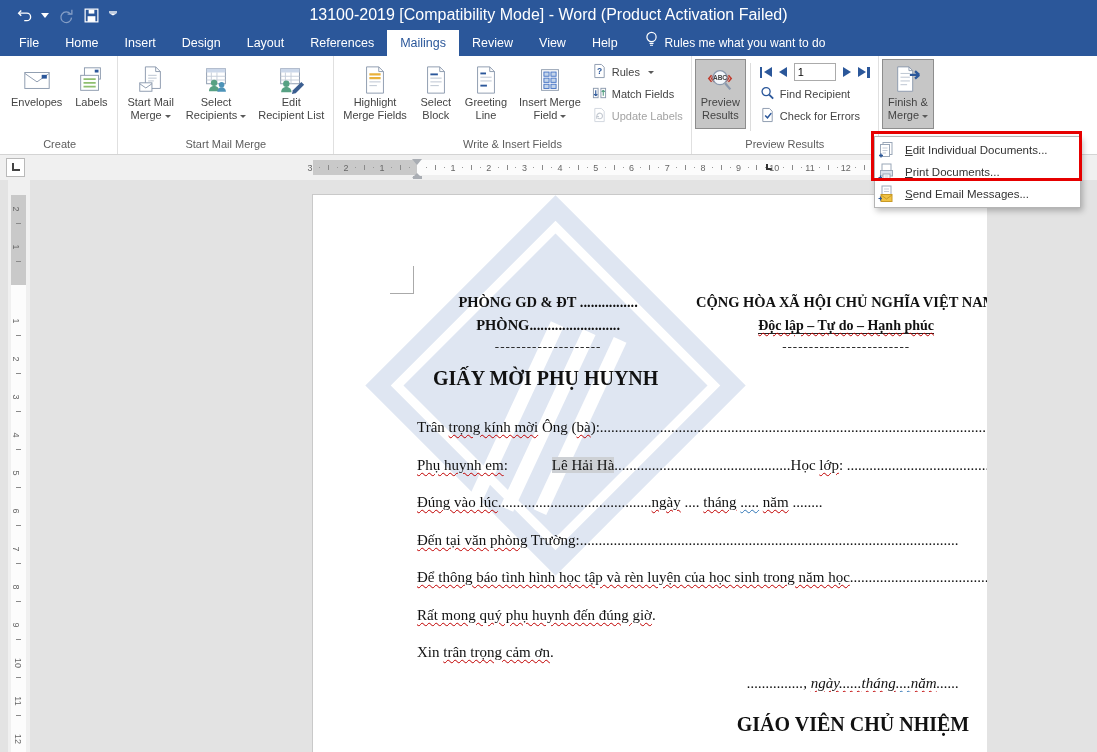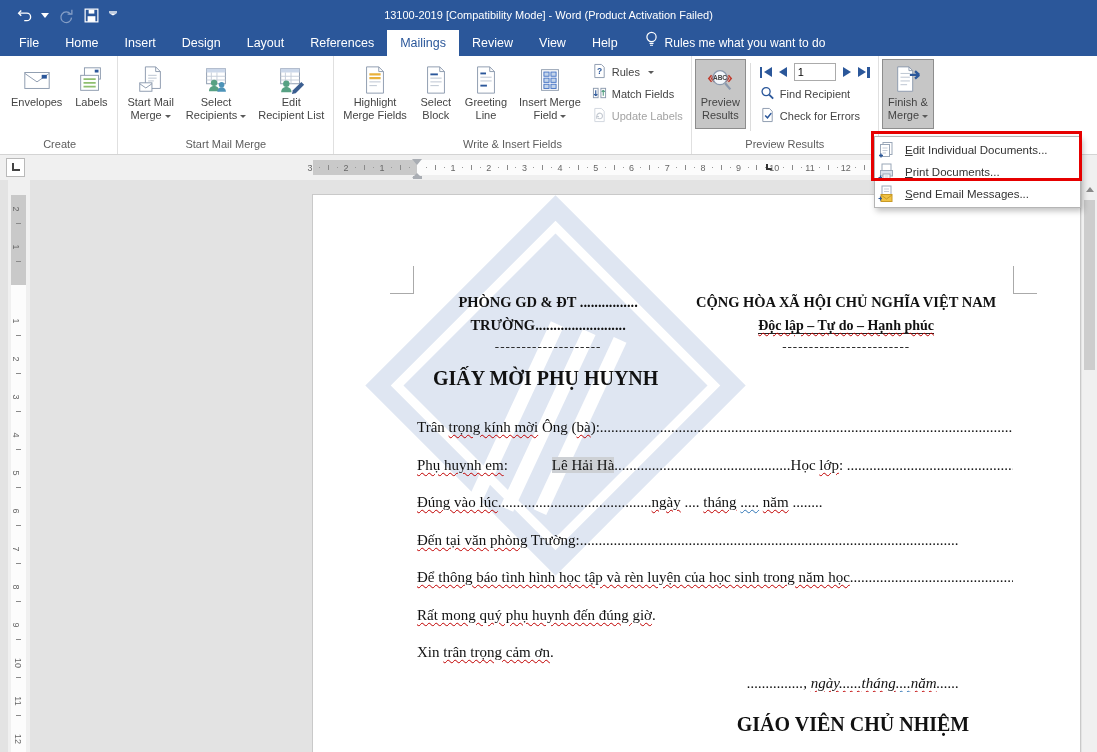--- a/index.html
+++ b/index.html
@@ -10,21 +10,21 @@
   html,body{margin:0;padding:0;}
   body{width:1097px;height:752px;overflow:hidden;position:relative;
        font-family:"Liberation Sans",sans-serif;background:#e3e3e3;}
 
   
   .titlebar{position:absolute;left:0;top:0;width:1097px;height:30px;background:var(--accent);
             display:flex;align-items:center;color:#fff;}
   .qat{display:flex;align-items:center;gap:4px;padding-left:14px;}
   .qat .qbtn{width:22px;height:22px;display:flex;align-items:center;justify-content:center;}
   .qat svg{display:block;}
-  .win-title{position:absolute;left:0;right:0;text-align:center;font-size:11px;color:#fff;pointer-events:none;}
+  .win-title{position:absolute;left:0;right:0;text-align:center;font-size:16px;color:#fff;pointer-events:none;}
 
   
   .tabrow{position:absolute;left:0;top:30px;width:1097px;height:26px;background:var(--accent);
           display:flex;align-items:flex-end;padding-left:6px;}
   .tab{color:#fff;font-size:12.5px;line-height:26px;padding:0 13px;cursor:default;}
   .tab.active{background:#fff;color:var(--accent);}
   .tellme{display:flex;align-items:center;gap:7px;color:#fff;font-size:12px;line-height:26px;margin-left:14px;}
 
   
   .ribbon{position:absolute;left:0;top:56px;width:1097px;height:99px;background:#fff;
@@ -59,21 +59,21 @@
   .band.text{background:#fcfcfc;}
   .rnum{position:absolute;top:8px;transform:translateX(-50%);}
   .rtick{position:absolute;top:10px;width:1px;height:5px;background:#8a8a8a;}
   .rdot{position:absolute;top:12px;width:1px;height:1px;background:#9a9a9a;}
   .ind-top{position:absolute;left:112px;top:4px;width:0;height:0;border:5px solid transparent;border-top:6px solid #a9adb3;}
   .ind-bot{position:absolute;left:112px;top:13px;width:0;height:0;border:5px solid transparent;border-bottom:5px solid #a9adb3;}
   .ind-box{position:absolute;left:113px;top:21px;width:9px;height:3px;background:#a9adb3;}
   .tabstop{position:absolute;left:466px;top:9px;width:6px;height:6px;border-left:2px solid #333;border-bottom:2px solid #333;}
 
   
-  .docarea{position:absolute;left:0;top:180px;width:1097px;height:572px;background:#e3e3e3;overflow:hidden;}
+  .docarea{position:absolute;left:0;top:180px;width:987px;height:572px;background:#e3e3e3;overflow:hidden;}
   #vruler{position:absolute;left:8px;top:0;width:22px;height:572px;background:#f0f0f0;font-size:9px;color:#666;}
   .vband{position:absolute;left:3px;width:15px;}
   .vnum{position:absolute;left:5px;transform:rotate(90deg);}
   .vtick{position:absolute;left:8px;width:5px;height:1px;background:#8a8a8a;}
   .page{position:absolute;left:313px;top:15px;width:767px;height:600px;background:#fff;
         box-shadow:0 0 0 1px #c9c9c9;overflow:hidden;
         font-family:"Liberation Serif","DejaVu Serif",serif;color:#111;}
   
   .wm-outer{position:absolute;left:108px;top:56px;width:269px;height:269px;background:var(--wm);transform:rotate(45deg);}
   .wm-ring{position:absolute;left:126px;top:74px;width:233px;height:233px;border:9px solid #fff;transform:rotate(45deg);}
@@ -548,21 +548,21 @@
     <div class="wm-stripe" style="left:196px;top:120px;height:195px"></div>
     <div class="wm-stripe" style="left:228px;top:128px;height:195px"></div>
     <div class="wm-stripe" style="left:260px;top:136px;height:190px"></div>
 
     <div class="cmark left"></div>
     <div class="cmark right"></div>
 
     <div class="dochdr">
       <div class="hdr-left">
         <div class="hdr-line">PHÒNG GD &amp; ĐT ................</div>
-        <div class="hdr-line">TRƯỜNG.........................</div>
+        <div class="hdr-line">PHÒNG.........................</div>
         <div class="hdr-dash">--------------------</div>
       </div>
       <div class="hdr-right">
         <div class="hdr-line">CỘNG HÒA XÃ HỘI CHỦ NGHĨA VIỆT NAM</div>
         <div class="hdr-line" style="font-size:14px"><span class="b u sp">Độc lập – Tự do – Hạnh phúc</span></div>
         <div class="hdr-dash">------------------------</div>
       </div>
     </div>
 
     <div class="doctitle">GIẤY MỜI PHỤ HUYNH</div>

